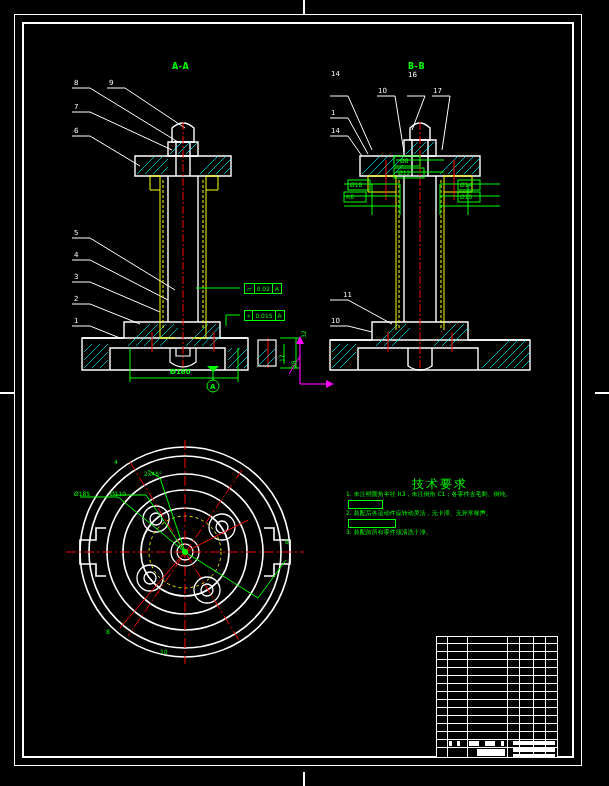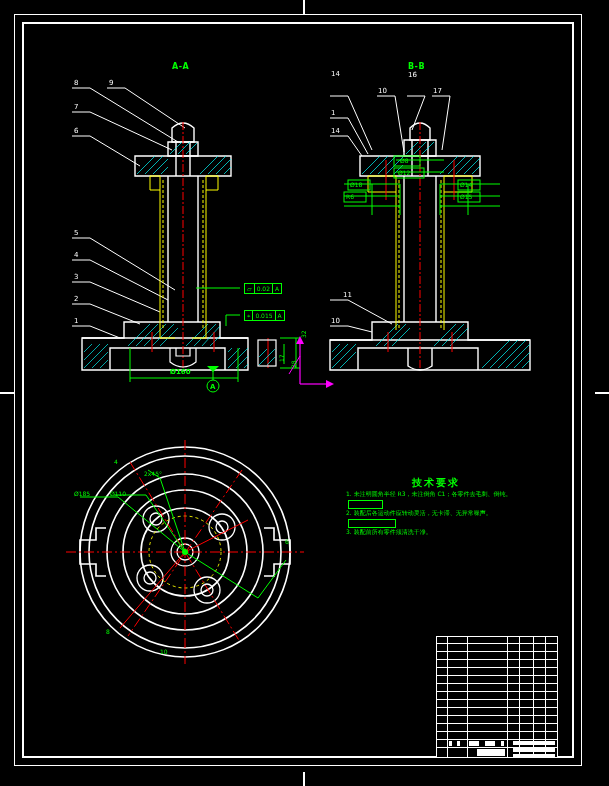--- a/index.html
+++ b/index.html
@@ -94,22 +94,22 @@
     display: flex;
     align-items: center;
     justify-content: center;
     white-space: nowrap;
   }
   .tolframe > div:last-child { border-right: none; }
 
   
   .notes-title {
     color: #00ff00;
-    font-size: 10px;
-    font-weight: bold;
+    font-size: 12px;
+    font-weight: normal;
     letter-spacing: 2px;
     font-family: "DejaVu Sans", sans-serif;
     white-space: nowrap;
   }
   .note-line {
     color: #00ff00;
     font-size: 6px;
     line-height: 9px;
     font-family: "DejaVu Sans", sans-serif;
     white-space: nowrap;

